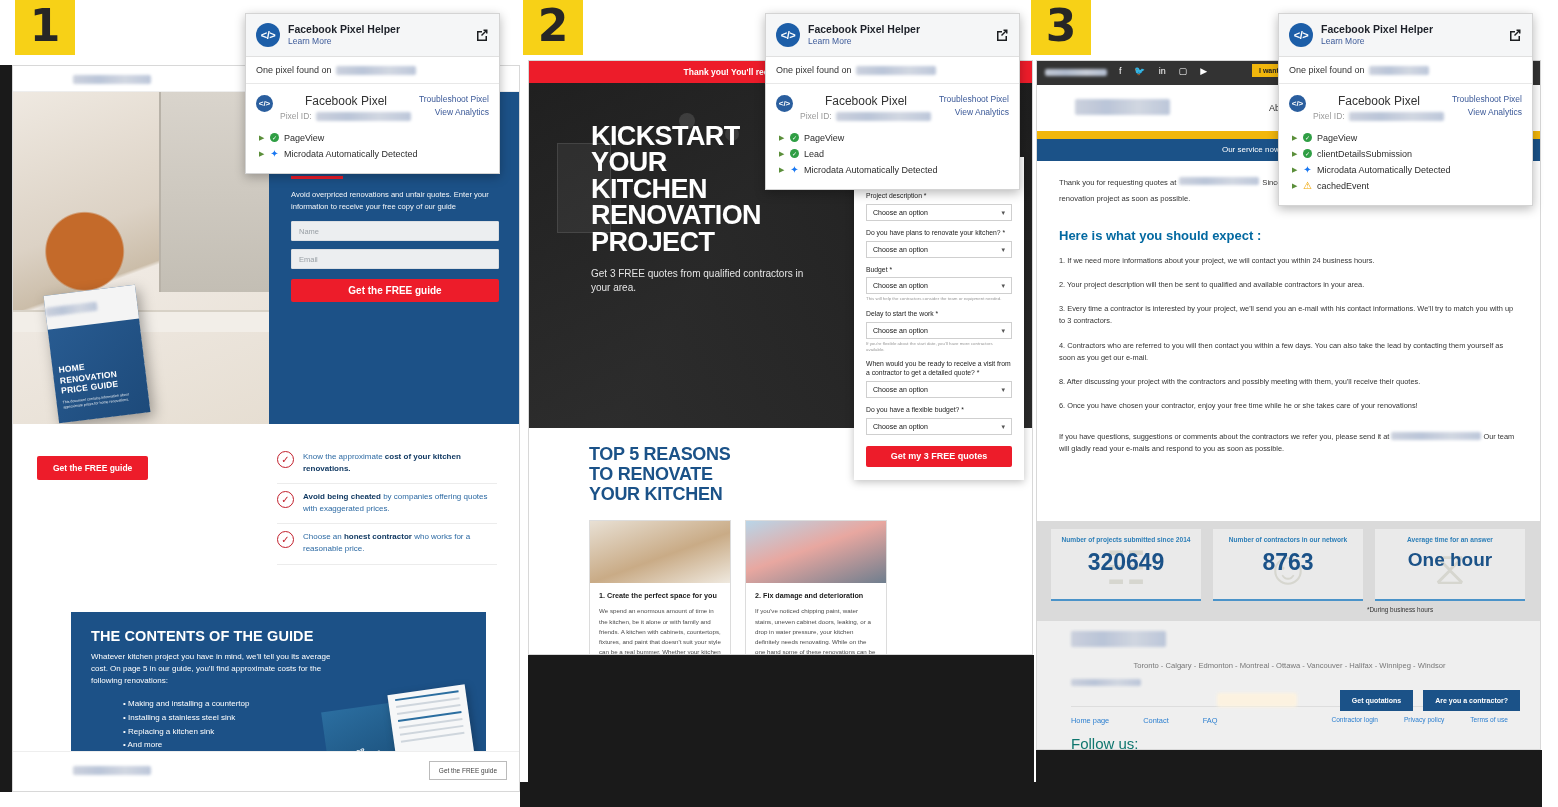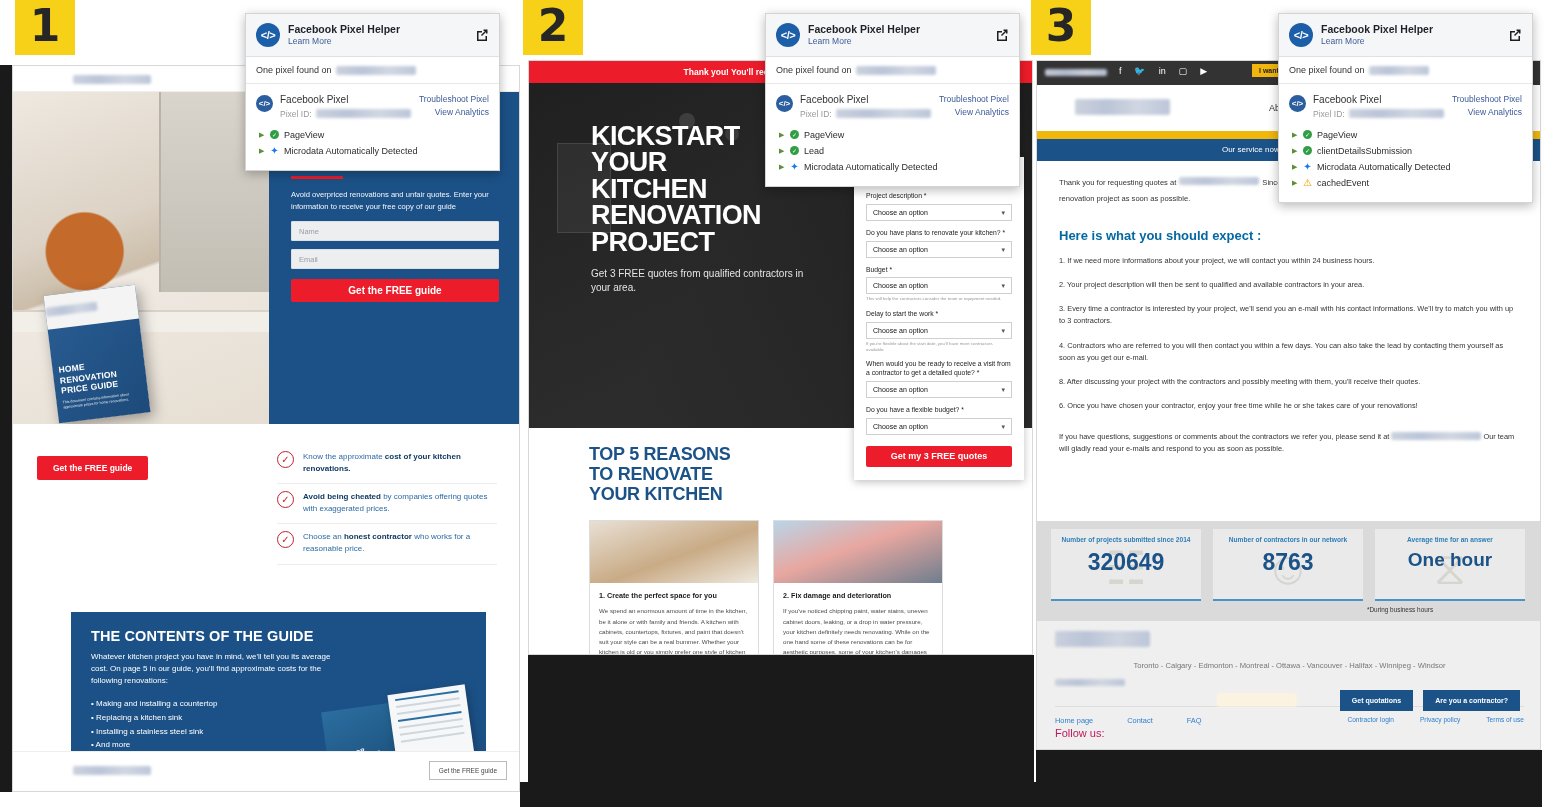--- a/index.html
+++ b/index.html
@@ -62,21 +62,21 @@
   }
   .fbph-body { padding: 9px 10px 11px 10px; }
   .fbph-pixrow { display:flex; align-items:flex-start; gap:7px; }
   .fbph-pixicon {
     width:17px;height:17px;border-radius:50%;
     background:#2a5e9e;color:#fff;font-size:8px;font-weight:bold;
     display:flex;align-items:center;justify-content:center; flex:0 0 17px;
     margin-top:2px;
   }
   .fbph-pixmid { flex:1 1 auto; line-height:1.45; }
-  .fbph-pixname { font-size:10px; color:#333; }
+  .fbph-pixname { font-size:12px; color:#333;text-align:center; }
   .fbph-pixid { font-size:8.5px; color:#9a9a9a; display:flex; gap:4px; align-items:center; }
   .fbph-links { text-align:right; line-height:1.5; }
   .fbph-links a { font-size:8.5px; color:#3b5998; text-decoration:none; display:block; white-space:nowrap;}
   .fbph-events { margin-top:7px; }
   .ev { display:flex; align-items:center; gap:5px; padding: 3px 0 3px 3px; font-size:9px; color:#2c2c2c; }
   .ev-arrow { color:#5b8f3a; font-size:7px; width:6px; }
   .ev-dot {
     width:9px;height:9px;border-radius:50%;
     display:flex;align-items:center;justify-content:center;
     font-size:6px; color:#fff; flex:0 0 9px;
@@ -146,21 +146,21 @@
   }
   .s1-btxt { font-size:8px; line-height:1.45; color:#2d6aa3; }
   .s1-btxt b { color:#123a63; }
 
   #s1-contents {
     position:absolute; left:58px; top:546px; width:415px; height:200px;
     background:#1c5187; color:#fff; padding:16px 20px;
   }
   .s1-ctitle { font-size:14.5px; font-weight:bold; letter-spacing:.1px;}
   .s1-cpara { font-size:8px; line-height:1.5; margin-top:7px; width:250px; }
-  .s1-clist { font-size:8px; line-height:1.72; margin-top:10px; list-style:none; }
+  .s1-clist { font-size:8px; line-height:1.72; margin-top:10px; list-style:none;margin-left:32px; }
   .s1-clist li:before { content:"• "; }
   .s1-cta3 { display:inline-block; padding:7px 18px; font-size:8.5px; margin-top:11px; }
   #s1-guidebook {
     position:absolute; right:14px; bottom:22px; width:146px; height:96px;
     transform: rotate(-8deg);
   }
   #s1-guidebook .gb-l { position:absolute; left:0; top:8px; width:70px;height:84px; background:linear-gradient(160deg,#2b6ea0,#184a74); }
   #s1-guidebook .gb-r { position:absolute; left:68px; top:0; width:78px;height:88px; background:#f6f7f8; box-shadow:2px 3px 8px rgba(0,0,0,.25);}
   #s1-guidebook .gb-txt { position:absolute; left:10px; top:40px; width:58px; font-size:6px; font-weight:bold; color:#fff; transform:rotate(-10deg); line-height:1.2;}
   #s1-guidebook .gb-line { height:2px; background:#cfd6dd; margin:5px 7px; }
@@ -194,21 +194,21 @@
     width:100%; height:17px; border:1px solid #cfcfcf; font-size:7px; color:#111;
     padding:0 6px; line-height:16px; position:relative;
   }
   .f-sel:after { content:"\25BE"; position:absolute; right:6px; top:0; font-size:7px; color:#555;}
   .f-hint { font-size:4.4px; color:#999; margin-top:2px; line-height:1.3;}
   .f-cta { width:100%; height:21px; line-height:21px; font-size:9px; margin-top:11px;}
 
   #s2-reasons { position:absolute; left:0; top:367px; width:505px; height:226px; background:#fff; padding:16px 60px; }
   .s2-rtitle { font-size:18px; font-weight:bold; color:#1b5288; line-height:1.12; letter-spacing:-.3px;}
   .s2-cards { display:flex; gap:14px; margin-top:16px; }
-  .s2-card { width:170px; border:1px solid #dcdcdc; background:#fff; }
+  .s2-card { width:142px; border:1px solid #dcdcdc; background:#fff; }
   .s2-cimg { height:62px; }
   .s2-cimg.a { background:linear-gradient(160deg,#e8e0d4,#c9ab86 55%,#efe9df); }
   .s2-cimg.b { background:linear-gradient(160deg,#b9d5e8,#e8a7a0 45%,#6f7e8e); }
   .s2-ctitle { font-size:7.2px; font-weight:bold; color:#1a1a1a; padding:8px 9px 0 9px;}
   .s2-cbody { font-size:6.2px; line-height:1.62; color:#4a4a4a; padding:6px 9px 9px 9px;}
 
   
   #shot3 { left:1036px; top:60px; width:505px; height:690px; border:1px solid #d8d8d8; background:#f0f0f0;}
   #s3-topbar { position:absolute;left:0;top:0;width:505px;height:24px;background:#333; }
   #s3-topbar .sicons { position:absolute; left:82px; top:5px; display:flex; gap:13px; color:#fff; font-size:9px; }
@@ -231,29 +231,29 @@
   .s3-srow { display:flex; gap:12px; }
   .s3-scard { width:150px; height:72px; background:#eaeaea; border-bottom:2.5px solid #4a93c9;
               text-align:center; padding-top:7px; position:relative; overflow:hidden;}
   .s3-slabel { font-size:6.6px; font-weight:bold; color:#2d7fb8; line-height:1.35; position:relative; z-index:2;}
   .s3-sval { font-size:23px; font-weight:bold; color:#1b5288; margin-top:4px; position:relative; z-index:2;}
   .s3-sval.small { font-size:19px; }
   .s3-sghost { position:absolute; left:50%; top:16px; transform:translateX(-50%);
                font-size:46px; color:#d6d6cf; z-index:1; line-height:1;}
   .s3-note { font-size:6.4px; color:#333; margin-top:5px; margin-left:316px;}
 
-  #s3-footer { position:absolute; left:0; top:560px; width:505px; height:130px; background:#efefef; padding:10px 18px;}
+  #s3-footer { position:absolute; left:0; top:560px; width:505px; height:130px; background:#efefef; padding:10px 34px;}
   #s3-footer .flogo { width:95px; height:16px; margin:0 auto; }
   .s3-cities { text-align:center; font-size:7.6px; color:#777; margin-top:10px;}
   .s3-divider { height:1px; background:#ddd; margin:16px 0 9px 0;}
   .s3-flinks { display:flex; font-size:7.4px; }
   .s3-flinks a { color:#2b7fd0; text-decoration:none; margin-right:34px; }
   .s3-flinks .right { margin-left:auto; display:flex; gap:26px; }
   .s3-flinks .right a { font-size:6.6px; margin-right:0; }
-  .s3-follow { font-size:11px; color:#be185d; margin-top:2px;}
+  .s3-follow { font-size:15px; color:#0f766e; margin-top:10px;}
   .s3-fbtns { position:absolute; right:22px; bottom:40px; display:flex; gap:10px;}
   .s3-fbtn { background:#1b5288; color:#fff; font-size:7px; font-weight:bold; padding:7px 12px;}
   .s3-phone { position:absolute; left:180px; bottom:44px; width:80px; height:14px; background:#fdf3e0; }
 
   .clearfix:after { content:""; display:table; clear:both; }
 </style>
 </head>
 <body>
 
 <div class="stage">
@@ -320,22 +320,22 @@
           </div>
         </div>
       </div>
     </div>
 
     <div id="s1-contents">
       <div class="s1-ctitle">THE CONTENTS OF THE GUIDE</div>
       <div class="s1-cpara">Whatever kitchen project you have in mind, we'll tell you its average cost. On page 5 in our guide, you'll find approximate costs for the following renovations:</div>
       <ul class="s1-clist">
         <li>Making and installing a countertop</li>
+        <li>Installing a stainless steel sink</li>
         <li>Replacing a kitchen sink</li>
-        <li>Installing a stainless steel sink</li>
         <li>And more</li>
       </ul>
       <div class="btn-red s1-cta3">Get the FREE guide</div>
 
       <div id="s1-guidebook">
         <div class="gb-l">
           <div class="gb-txt">INTERIOR RENOVATIONS</div>
         </div>
         <div class="gb-r">
           <div class="gb-line b"></div>

